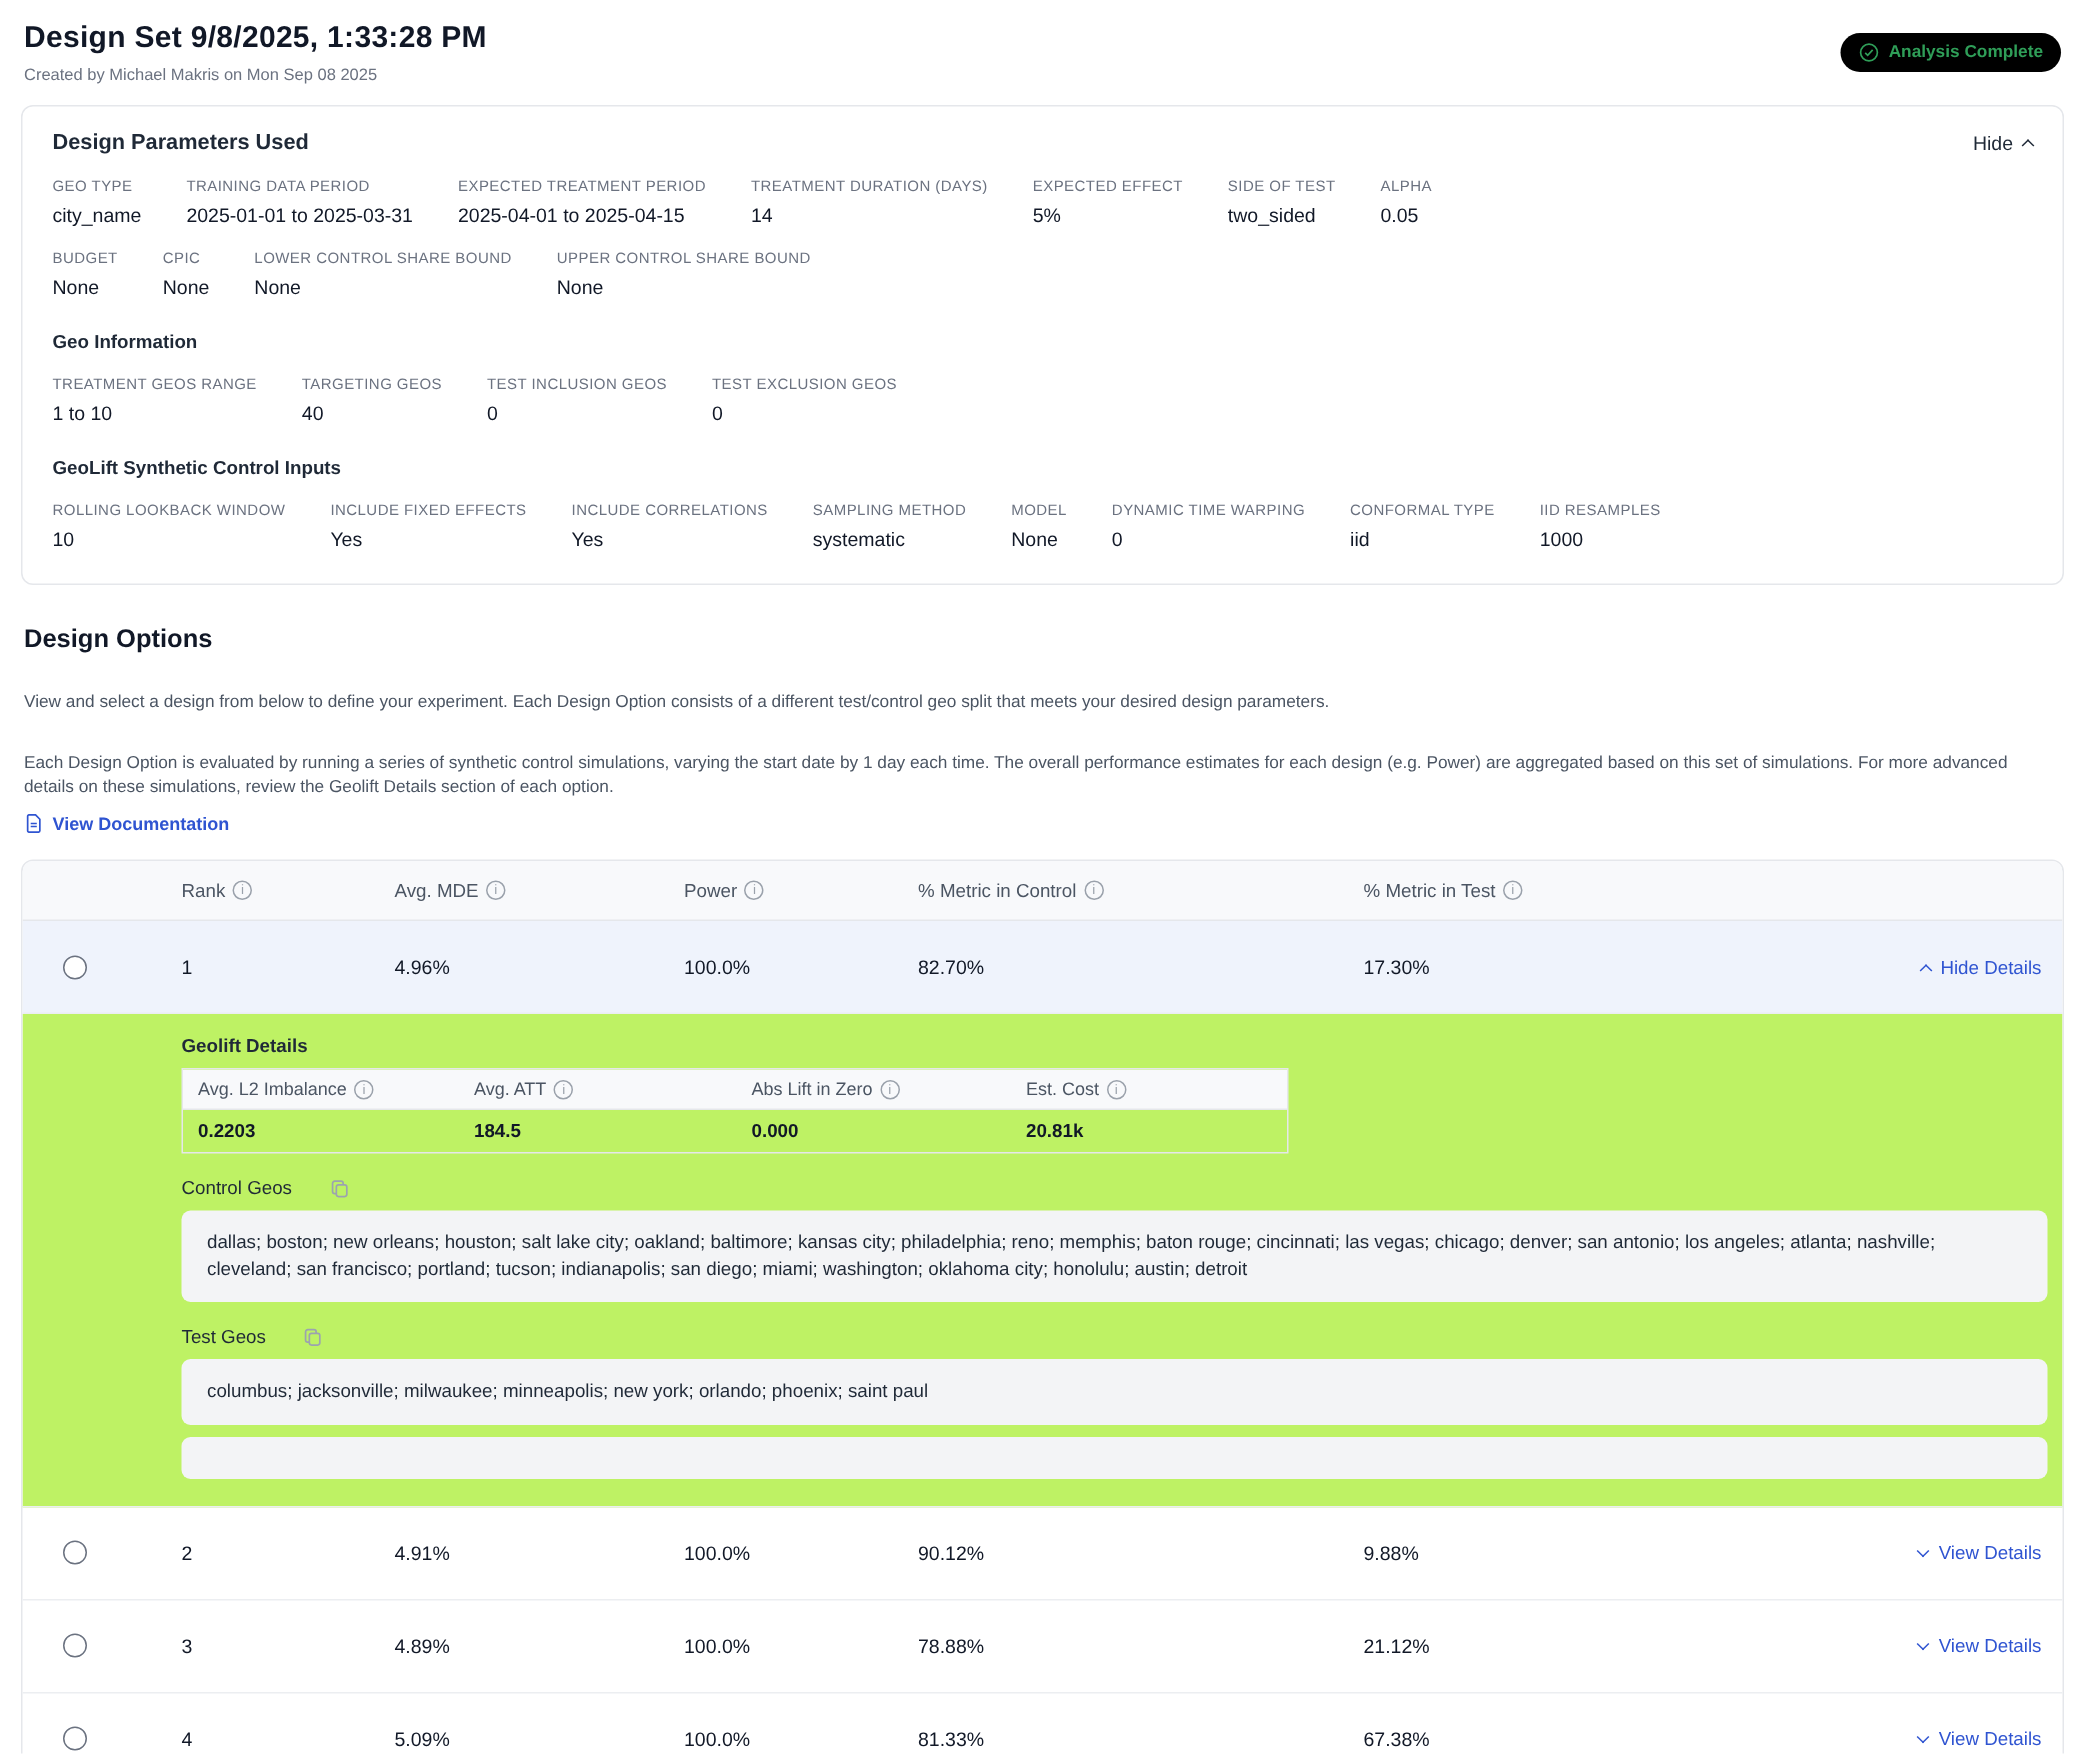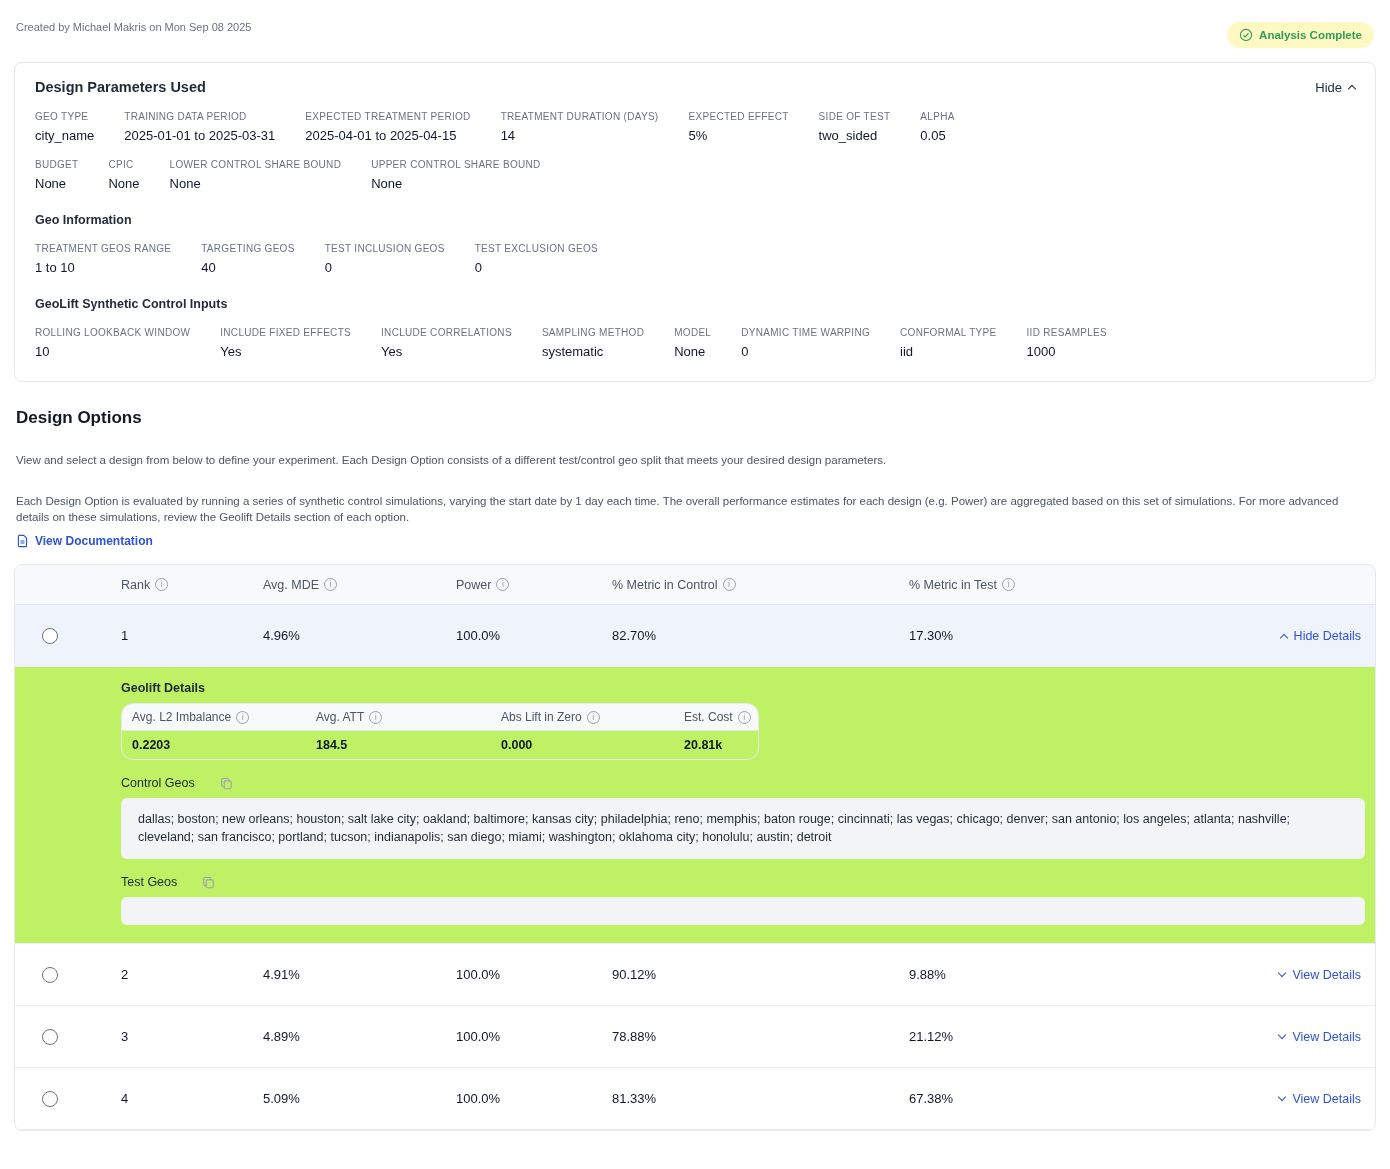--- a/index.html
+++ b/index.html
@@ -5,21 +5,21 @@
   * { margin:0; padding:0; box-sizing:border-box; }
   html,body { width:1390px; height:1169px; overflow:hidden; background:#ffffff;
     font-family:"Liberation Sans", sans-serif; color:#111827; }
 
   .page { padding:12px 14px 0 14px; }
 
   
   .page-header { display:flex; justify-content:space-between; align-items:flex-start; padding:2px 2px 14px 2px; }
   .page-title { font-size:20px; font-weight:700; color:#111827; letter-spacing:.2px; }
   .page-subtitle { font-size:11px; color:#6b7280; margin-top:7px; }
-  .badge { display:inline-flex; align-items:center; gap:6px; background:#fef9c3; color:#2f9e58;
+  .badge { display:inline-flex; align-items:center; gap:6px; background:#000000; color:#2f9e58;
     border-radius:9999px; padding:6px 12px; font-size:11.5px; font-weight:700; margin-top:8px; }
 
   
   .card { border:1px solid #e5e7eb; border-radius:8px; padding:16px 20px 22px 20px; }
   .card-head { display:flex; justify-content:space-between; align-items:center; }
   .card-title { font-size:14.5px; font-weight:700; color:#1f2937; }
   .hide-link { display:inline-flex; align-items:center; gap:7px; font-size:13px; color:#1f2937; cursor:pointer;margin-left:30px; }
 
   .fields-row { display:flex; flex-wrap:wrap; gap:18px 30px; margin-top:16px; }
   .field { min-width:0; }
@@ -53,40 +53,41 @@
   .info::after { content:"i"; font-style:normal; }
 
   
   .chev { display:inline-block; width:6px; height:6px; border-right:1.6px solid currentColor; border-bottom:1.6px solid currentColor; }
   .chev.up { transform:rotate(-135deg); margin-top:4px; }
   .chev.down { transform:rotate(45deg); margin-bottom:3px; }
 
   
   .panel { padding:14px 10px 18px 106px; background:#bef264; border-bottom:1px solid #eceef1; }
   .panel-title { font-size:12.5px; font-weight:700; color:#1f2937; }
-  .subtable { width:638px; border:1px solid #e5e7eb; border-radius:12px; margin-top:8px; overflow:hidden; }
+  .subtable { width:738px; border:1px solid #e5e7eb; border-radius:0; margin-top:8px; overflow:hidden; }
   .subtable .srow { display:grid; grid-template-columns:184px 185px 183px 1fr; }
   .subtable .shead { background:#f8f9fb; border-bottom:1px solid #e5e7eb; }
   .sth { display:flex; align-items:center; gap:5px; font-size:12px; color:#4b5563; padding:6px 0 6px 10px; }
   .std { font-size:12.5px; font-weight:700; color:#111827; padding:7px 0 7px 10px; }
 
   .geo-label { display:flex; align-items:center; gap:25px; font-size:12.5px; color:#1f2937; font-weight:500; margin-top:16px; }
   .geo-box { background:#f3f4f6; border-radius:6px; margin-top:8px; padding:13px 17px; font-size:12.5px;
     color:#1f2937; line-height:1.4; margin-right:0; }
   .geo-box.empty { min-height:28px; padding:0 17px; }
 
   .copy-btn { display:inline-flex; cursor:pointer; }
 </style>
 </head>
 <body>
 
 <div class="page">
 
   <div class="page-header">
     <div>
+      <div class="page-title">Design Set 9/8/2025, 1:33:28 PM</div>
       <div class="page-subtitle">Created by Michael Makris on Mon Sep 08 2025</div>
     </div>
     <div class="badge">
       <span style="display:inline-flex;">
         <svg width="14" height="14" viewBox="0 0 16 16">
             <circle cx="8" cy="8" r="6.4" fill="none" stroke="#2f9e58" stroke-width="1.3"></circle>
             <path d="M5.1 8.3l1.9 1.9 3.8-4.2" fill="none" stroke="#2f9e58" stroke-width="1.3"></path>
           </svg>
       </span>
       <span>Analysis Complete</span>
@@ -309,20 +310,21 @@
 
       <div class="geo-label">
         <span>Test Geos</span>
         <span class="copy-btn">
           <svg width="13" height="13" viewBox="0 0 16 16">
               <rect x="5.2" y="4.8" width="8.6" height="9.6" rx="1.8" fill="none" stroke="#9ca3af" stroke-width="1.4"></rect>
               <path d="M10.8 4.8V3.6a1.8 1.8 0 0 0-1.8-1.8H3.9a1.8 1.8 0 0 0-1.8 1.8v6.6a1.8 1.8 0 0 0 1.8 1.8h1.3" fill="none" stroke="#9ca3af" stroke-width="1.4"></path>
             </svg>
         </span>
       </div>
+      <div class="geo-box">columbus; jacksonville; milwaukee; minneapolis; new york; orlando; phoenix; saint paul</div>
 
       <div class="geo-box empty"></div>
     </div>
 
     <div class="tgrid trow">
       <div>
           <div class="radio"></div>
         </div>
       <div class="td">2</div>
       <div class="td">4.91%</div>

